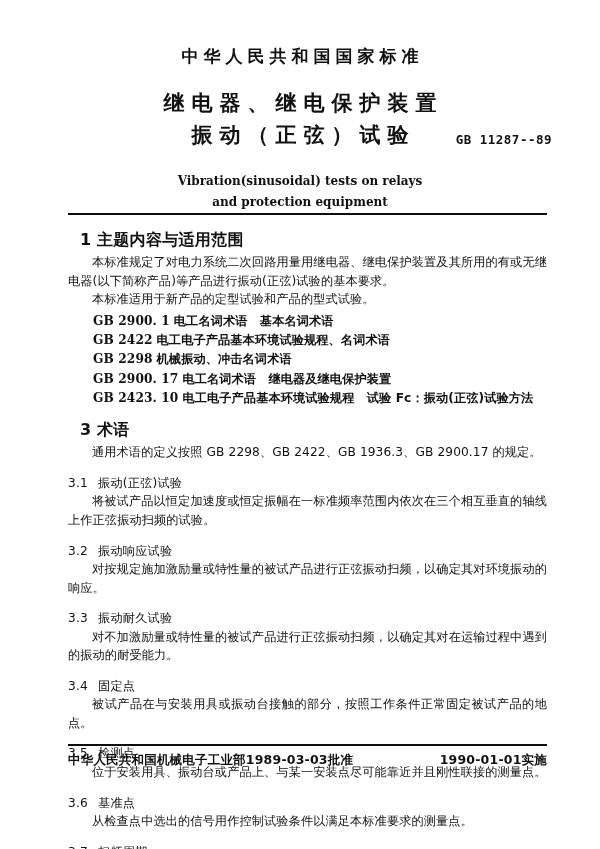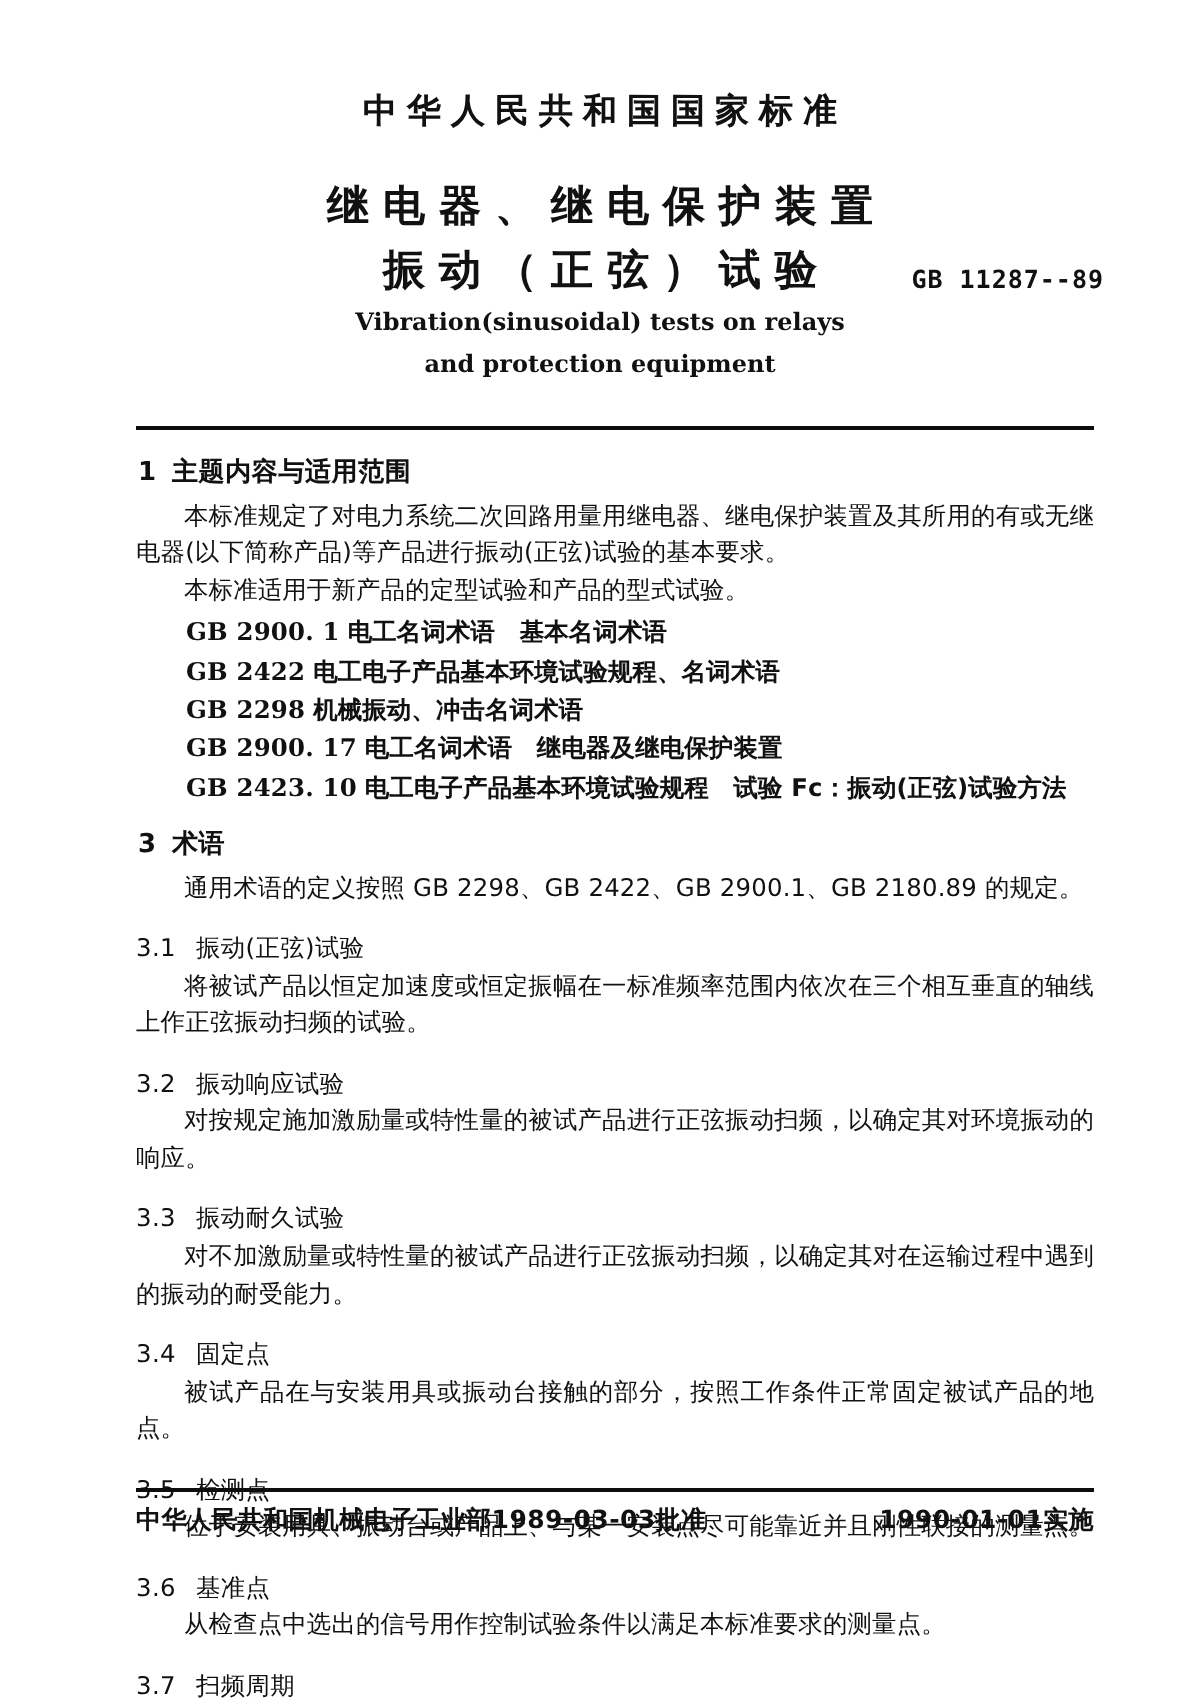--- a/index.html
+++ b/index.html
@@ -54,20 +54,21 @@
     right: 48px;
     bottom: 4px;
     font-size: 12.5px;
     font-weight: 700;
     font-family: "DejaVu Sans Mono", "Liberation Mono", monospace;
     letter-spacing: 0.5px;
     white-space: nowrap;
   }
 
   .english-title {
+    margin-top: 20px;
     text-align: center;
     font-family: "DejaVu Serif", "Liberation Serif", serif;
     font-weight: 700;
     font-size: 12px;
     line-height: 1.75;
   }
 
   
   .rule {
     position: absolute;
@@ -81,24 +82,24 @@
 
   
   .content {
     position: absolute;
     top: 228px;
     left: 68px;
     width: 479px;
   }
 
   .sec-head {
-    font-size: 13px;
+    font-size: 16px;
     font-weight: 700;
     line-height: 1.45;
-    margin: 0 0 2px 1px;
+    margin: 0 0 2px 12px;
     letter-spacing: 0.3px;
   }
   .sec-head .num {
     display: inline-block;
     min-width: 17px;
   }
   .sec-head-gap { margin-top: 10px; }
 
   .para {
     font-size: 12.2px;
@@ -204,21 +205,21 @@
       </li>
       <li class="ref-item">
         <span class="code">GB 2423. 10</span>
         <span class="cn">电工电子产品基本环境试验规程　试验 Fc：振动(正弦)试验方法</span>
       </li>
     </ul>
 
     <div class="sec-head sec-head-gap">
       <span class="num">3</span><span>术语</span>
     </div>
-    <p class="para">通用术语的定义按照 GB 2298、GB 2422、GB 2900.1、GB 2180.89 的规定。</p>
+    <p class="para">通用术语的定义按照 GB 2298、GB 2422、GB 1936.3、GB 2900.17 的规定。</p>
 
     <div class="subsec">
       <span class="snum">3.1</span><span>振动(正弦)试验</span>
     </div>
     <p class="para">将被试产品以恒定加速度或恒定振幅在一标准频率范围内依次在三个相互垂直的轴线上作正弦振动扫频的试验。</p>
 
     <div class="subsec">
       <span class="snum">3.2</span><span>振动响应试验</span>
     </div>
     <p class="para">对按规定施加激励量或特性量的被试产品进行正弦振动扫频，以确定其对环境振动的响应。</p>

